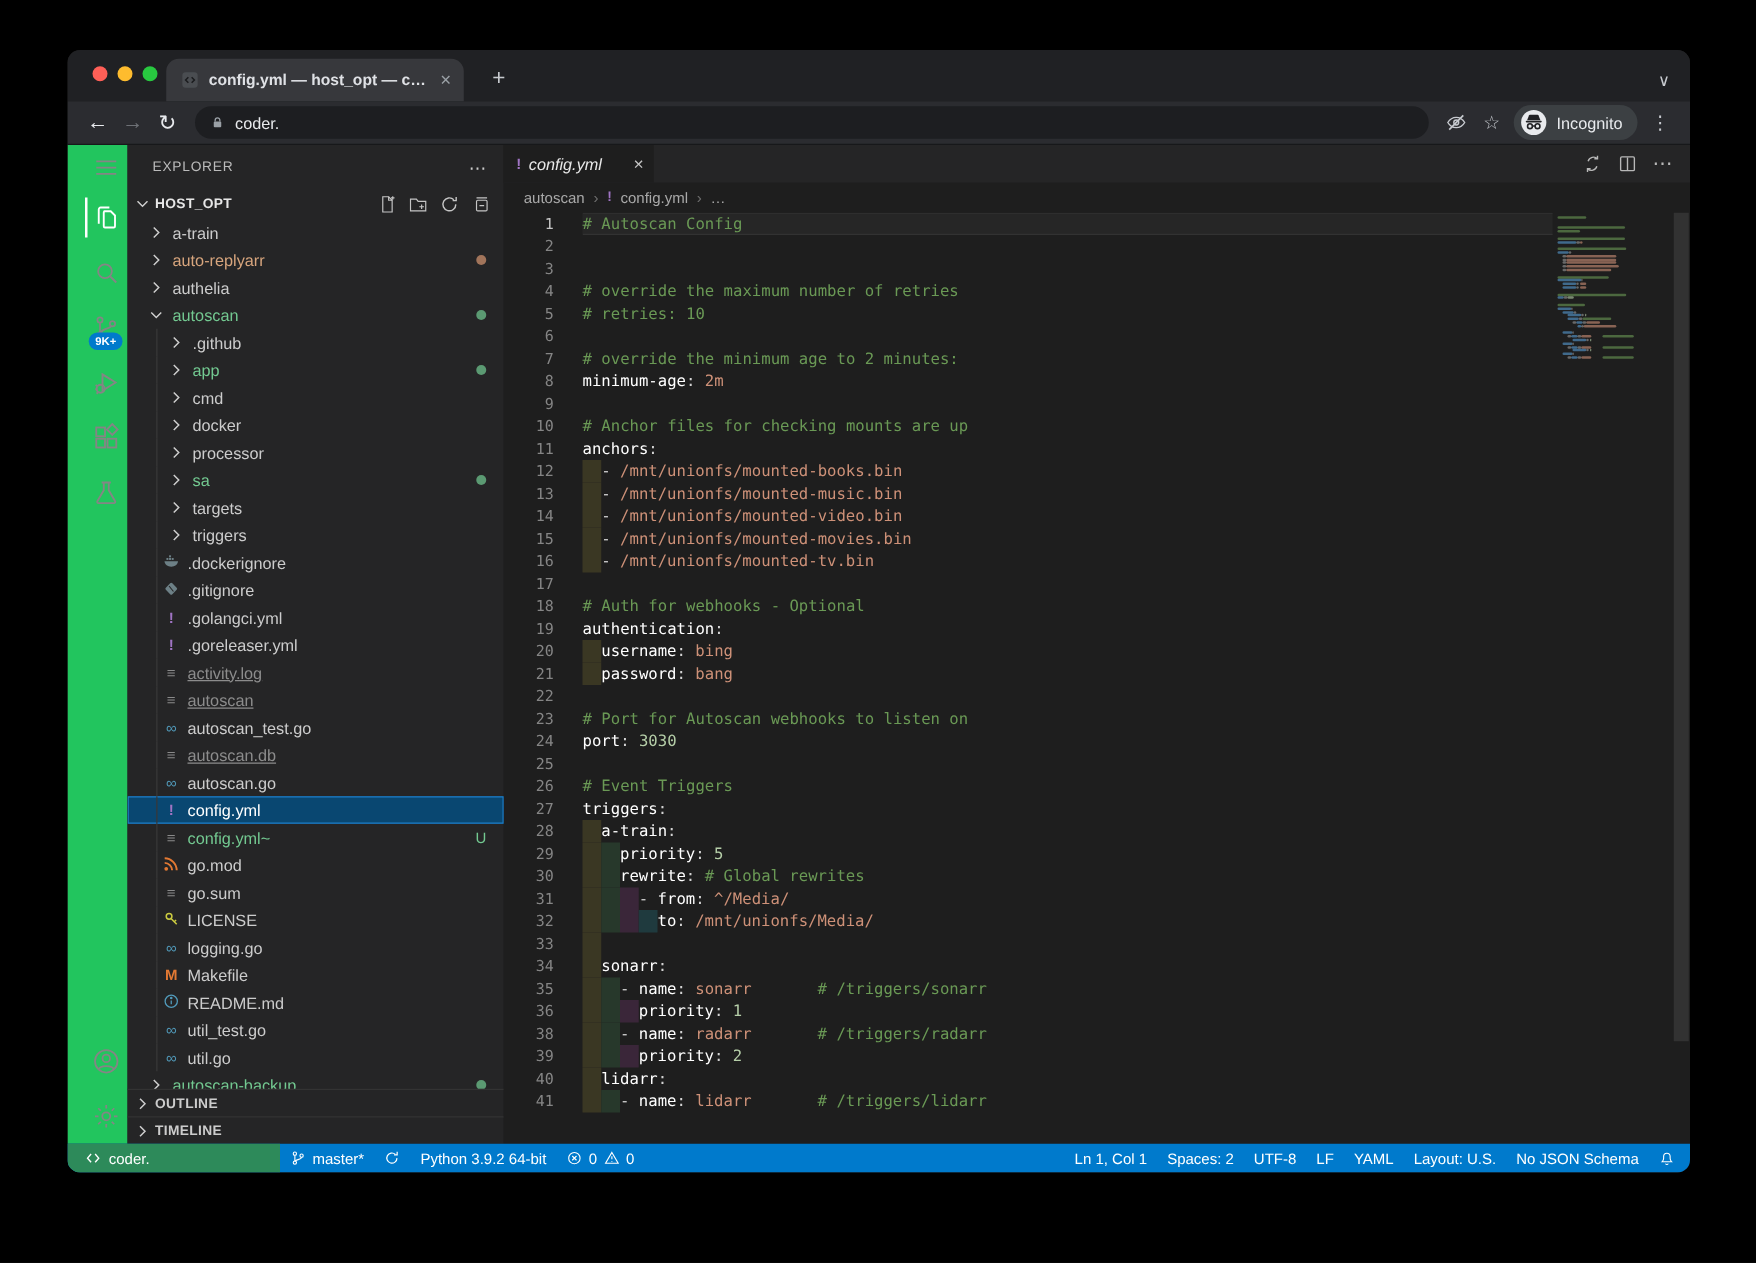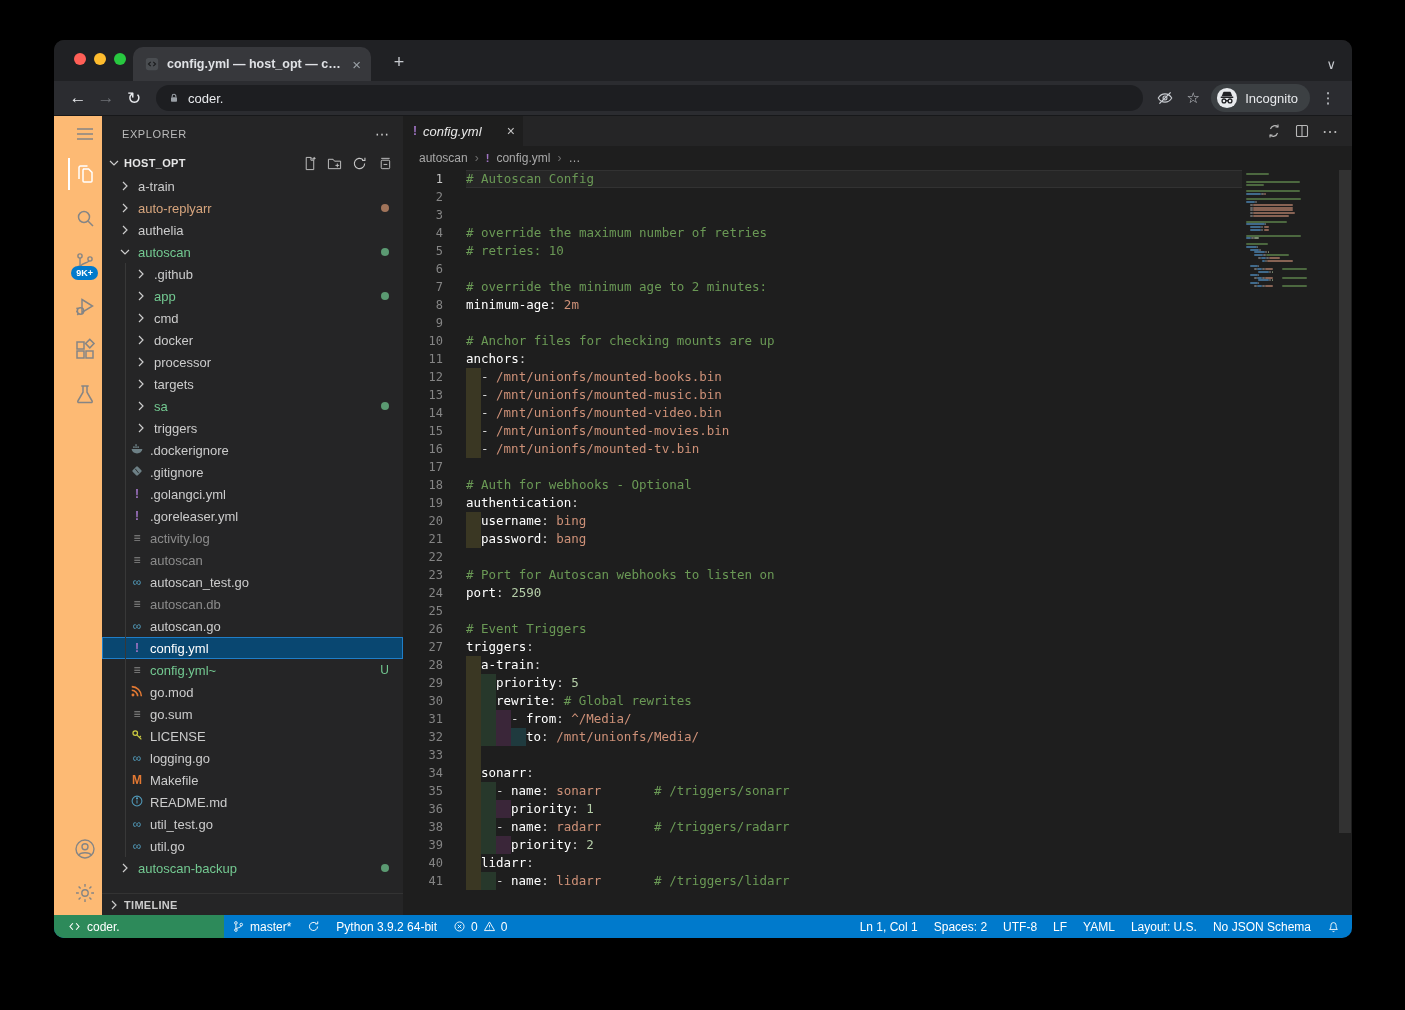--- a/index.html
+++ b/index.html
@@ -33,21 +33,21 @@
             display:flex; align-items:center; padding:0 12px; gap:8px; }
   .url-text { color:#e8eaed; font-size:13px; }
   .tb-icon { width:28px; height:28px; display:flex; align-items:center; justify-content:center;
              color:#c7cacf; font-size:15px; }
   .incog { height:28px; background:#3c4043; border-radius:14px; display:flex; align-items:center;
            gap:7px; padding:0 12px 0 5px; margin:0 4px; }
   .incog-label { color:#e8eaed; font-size:13px; }
 
   
   .main { flex:1; display:flex; min-height:0; }
-  .activitybar { width:48px; flex:0 0 48px; background:#fdba74; display:flex; flex-direction:column;padding-left:14px; }
+  .activitybar { width:48px; flex:0 0 48px; background:#22c55e; display:flex; flex-direction:column;padding-left:14px; }
   .ab-item { height:44px; display:flex; align-items:center; justify-content:center; position:relative; color:#858585; }
   .ab-item.menu { height:36px; }
   .ab-item svg { width:24px; height:24px; }
   .ab-item.active { color:#ffffff; }
   .ab-item.active::before { content:""; position:absolute; left:0; top:6px; bottom:6px; width:2px; background:#fff; }
   .ab-badge { position:absolute; right:4px; bottom:4px; background:#007acc; color:#fff; font-size:9px;
               font-weight:700; border-radius:9px; padding:2px 5px; }
   .ab-spacer { flex:1; }
 
   .sidebar { width:301px; flex:0 0 301px; background:#252526; display:flex; flex-direction:column; min-height:0; }
@@ -64,21 +64,21 @@
   .tree { flex:1; overflow:hidden; position:relative; }
   .row { height:22px; display:flex; align-items:center; font-size:13px; color:#cccccc; position:relative; }
   .row .guide { position:absolute; left:23px; top:0; bottom:0; width:1px; background:#383838; }
   .row .tchev { width:16px; height:16px; flex:0 0 16px; margin-right:5px; }
   .row .ficon { width:16px; flex:0 0 16px; margin-right:5px; text-align:center; font-size:12px; line-height:16px; }
   .row .ficon svg { width:14px; height:14px; vertical-align:-2px; }
   .row.lvl1 { padding-left:15px; }
   .row.lvl2f { padding-left:31px; }
   .row.lvl2 { padding-left:27px; }
   .label { white-space:nowrap; }
-  .c-green { color:#73c991; } .c-mod { color:#d7a57d; } .c-ign { color:#8c8c8c; }
+  .c-green { color:#73c991; } .c-mod { color:#d7a57d; } .c-ign { color:#8c8c8c;text-decoration:underline; }
   .dot { width:8px; height:8px; border-radius:50%; margin-left:auto; margin-right:14px; flex:0 0 8px; }
   .dot.g { background:#5b9a72; } .dot.m { background:#a1745a; }
   .ubadge { margin-left:auto; margin-right:14px; color:#73c991; font-size:12px; }
   .row.selected { background:#094771; outline:1px solid #1f7ec8; outline-offset:-1px; color:#ffffff; }
   .panel-head { height:22px; flex:0 0 22px; border-top:1px solid #333333; display:flex; align-items:center;
                 padding-left:4px; gap:2px; }
   .panel-label { font-size:11px; font-weight:700; color:#cccccc; letter-spacing:.3px; }
 
   .editor { flex:1; display:flex; flex-direction:column; background:#1e1e1e; min-width:0; }
   .tabbar { height:30px; flex:0 0 30px; background:#252526; display:flex; align-items:stretch; }
@@ -367,29 +367,29 @@
             <span class="tchev"><svg viewBox="0 0 16 16" fill="none" stroke="#cccccc" stroke-width="1.2">
                 <path d="M6 4l4 4-4 4"></path>
               </svg></span>
             <span class="label">processor</span>
           </div>
           <div class="row lvl2f">
             <span class="guide"></span>
             <span class="tchev"><svg viewBox="0 0 16 16" fill="none" stroke="#cccccc" stroke-width="1.2">
                 <path d="M6 4l4 4-4 4"></path>
               </svg></span>
-            <span class="label">targets</span>
-          </div>
-          <div class="row lvl2f">
-            <span class="guide"></span>
-            <span class="tchev"><svg viewBox="0 0 16 16" fill="none" stroke="#cccccc" stroke-width="1.2">
-                <path d="M6 4l4 4-4 4"></path>
-              </svg></span>
             <span class="label c-green">sa</span>
             <span class="dot g"></span>
+          </div>
+          <div class="row lvl2f">
+            <span class="guide"></span>
+            <span class="tchev"><svg viewBox="0 0 16 16" fill="none" stroke="#cccccc" stroke-width="1.2">
+                <path d="M6 4l4 4-4 4"></path>
+              </svg></span>
+            <span class="label">targets</span>
           </div>
           <div class="row lvl2f">
             <span class="guide"></span>
             <span class="tchev"><svg viewBox="0 0 16 16" fill="none" stroke="#cccccc" stroke-width="1.2">
                 <path d="M6 4l4 4-4 4"></path>
               </svg></span>
             <span class="label">triggers</span>
           </div>
           <div class="row lvl2">
             <span class="guide"></span>
@@ -507,20 +507,28 @@
             <span class="label">util.go</span>
           </div>
           <div class="row lvl1">
             <span class="tchev"><svg viewBox="0 0 16 16" fill="none" stroke="#cccccc" stroke-width="1.2">
                 <path d="M6 4l4 4-4 4"></path>
               </svg></span>
             <span class="label c-green">autoscan-backup</span>
             <span class="dot g"></span>
           </div>
         </div>
+      <div class="panel-head">
+        <span class="sec-chev">
+          <svg viewBox="0 0 16 16" fill="none" stroke="#cccccc" stroke-width="1.2">
+              <path d="M6 4l4 4-4 4"></path>
+            </svg>
+        </span>
+        <span class="panel-label">OUTLINE</span>
+      </div>
       <div class="panel-head">
         <span class="sec-chev">
           <svg viewBox="0 0 16 16" fill="none" stroke="#cccccc" stroke-width="1.2">
               <path d="M6 4l4 4-4 4"></path>
             </svg>
         </span>
         <span class="panel-label">TIMELINE</span>
       </div>
     </div>
 
@@ -645,21 +653,21 @@
             <div class="cline">
               <span class="lnum">22</span>
               <span class="larea"></span>
             </div>
             <div class="cline">
               <span class="lnum">23</span>
               <span class="larea"><span class="t-c"># Port for Autoscan webhooks to listen on</span></span>
             </div>
             <div class="cline">
               <span class="lnum">24</span>
-              <span class="larea"><span class="t-k">port</span><span class="t-p">: </span><span class="t-n">2590</span></span>
+              <span class="larea"><span class="t-k">port</span><span class="t-p">: </span><span class="t-n">3030</span></span>
             </div>
             <div class="cline">
               <span class="lnum">25</span>
               <span class="larea"></span>
             </div>
             <div class="cline">
               <span class="lnum">26</span>
               <span class="larea"><span class="t-c"># Event Triggers</span></span>
             </div>
             <div class="cline">

